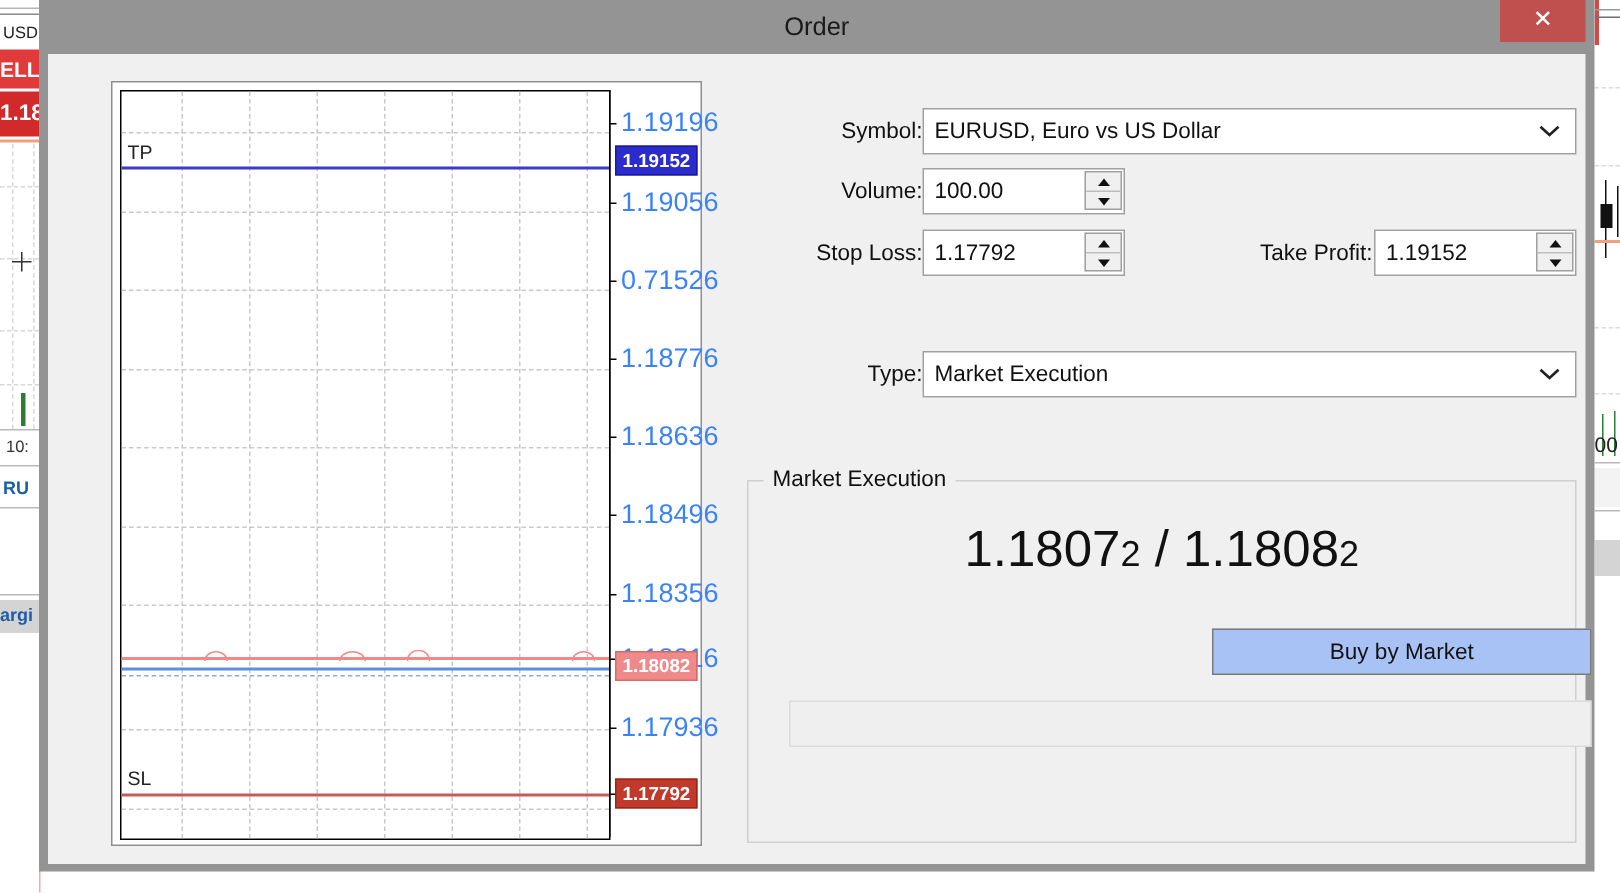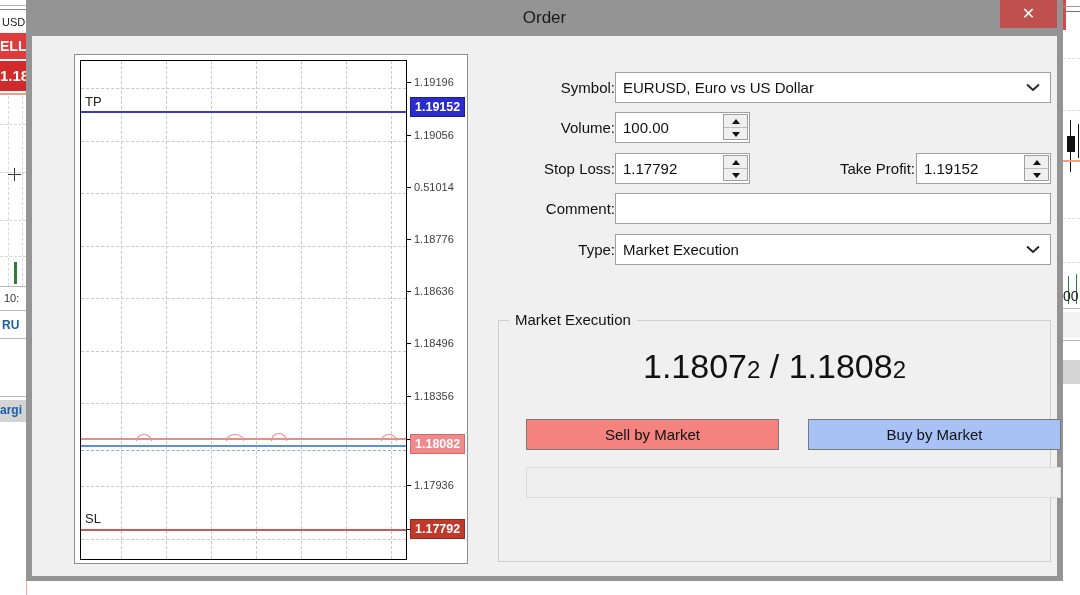--- a/index.html
+++ b/index.html
@@ -73,21 +73,21 @@
   .line-bid { position:absolute; left:0; width:100%; height:0; border-top:2px solid #5b8fe0; }
   .line-bid-dash { position:absolute; left:0; width:100%; height:0; border-top:1px dashed #9aa8c4; }
   .lbl-chart { position:absolute; font-size:13px; color:#222; }
   .tick-bump { position:absolute; border:1.5px solid #f08a8a; border-bottom:none;
                border-radius:50% 50% 0 0 / 100% 100% 0 0; }
 
   
   .axis { position:absolute; left:331px; top:5px; width:56px; height:498px; }
   .axis-line { position:absolute; left:0; top:0; width:0; height:498px; border-left:1px solid #000; }
   .axis-tick { position:absolute; left:0; width:5px; height:0; border-top:1px solid #000; }
-  .axis-lbl { position:absolute; left:8px; font-size:11px; color:#404040; white-space:nowrap; transform:translateY(-50%);text-align:center; }
+  .axis-lbl { position:absolute; left:8px; font-size:18px; color:#3b82f6; white-space:nowrap; transform:translateY(-50%);text-align:center; }
   .badge { position:absolute; left:4px; padding:2px 4px; font-size:12.5px; font-weight:bold;
            color:#fff; white-space:nowrap; transform:translateY(-50%); }
   .badge-tp { background:#2c2ccc; border:1px solid #1a1a9c; }
   .badge-bid { background:#f08a8a; border:1px solid #d46a6a; }
   .badge-sl { background:#c0392b; border:1px solid #96281b; }
 
   
   .form { position:absolute; left:448px; top:18px; width:571px; height:508px; }
   .row { position:absolute; left:0; height:32px; }
   .flabel { position:absolute; right:0; top:0; height:32px; line-height:32px; font-size:15px; color:#111;
@@ -231,21 +231,21 @@
 
           <div class="axis-tick" style="top:22px;"></div>
           <div class="axis-lbl" style="top:22px;">1.19196</div>
 
           <div class="badge badge-tp" style="top:47px;">1.19152</div>
 
           <div class="axis-tick" style="top:75px;"></div>
           <div class="axis-lbl" style="top:75px;">1.19056</div>
 
           <div class="axis-tick" style="top:127px;"></div>
-          <div class="axis-lbl" style="top:127px;">0.51014</div>
+          <div class="axis-lbl" style="top:127px;">0.71526</div>
 
           <div class="axis-tick" style="top:179px;"></div>
           <div class="axis-lbl" style="top:179px;">1.18776</div>
 
           <div class="axis-tick" style="top:231px;"></div>
           <div class="axis-lbl" style="top:231px;">1.18636</div>
 
           <div class="axis-tick" style="top:283px;"></div>
           <div class="axis-lbl" style="top:283px;">1.18496</div>
 
@@ -315,47 +315,40 @@
           <div class="spin" style="left:544px;">
             <div class="spin-up">
                 <span class="tri-up"></span>
               </div>
             <div class="spin-dn">
                 <span class="tri-dn"></span>
               </div>
           </div>
         </div>
 
-        <div class="row" style="top:139px; width:571px;">
-          <div class="flabel" style="right:436px;">Comment:</div>
-          <div class="fbox" style="left:135px; top:0; width:436px; height:31px;">
-            <div class="fbox-txt" title=""></div>
-          </div>
-        </div>
 
         <div class="row" style="top:180px; width:571px;">
           <div class="flabel" style="right:436px;">Type:</div>
           <div class="fbox" style="left:135px; top:0; width:436px; height:31px;">
             <div class="fbox-txt">Market Execution</div>
             <div class="combo-arrow">
               <svg width="14" height="9" viewBox="0 0 14 9">
                   <path d="M1 1.5 L7 7 L13 1.5" stroke="#222" stroke-width="1.8" fill="none"></path>
                 </svg>
             </div>
           </div>
         </div>
 
         <div class="group">
           <div class="group-title">Market Execution</div>
 
           <div class="quote">
             <span>1.1807</span><small>2</small><span> / </span><span>1.1808</span><small>2</small>
           </div>
 
-          <div class="btn btn-sell">Sell by Market</div>
           <div class="btn btn-buy">Buy by Market</div>
 
           <div class="statusbar"></div>
 
         </div>
 
       </div>
     </div>
   </div>
 </div>

